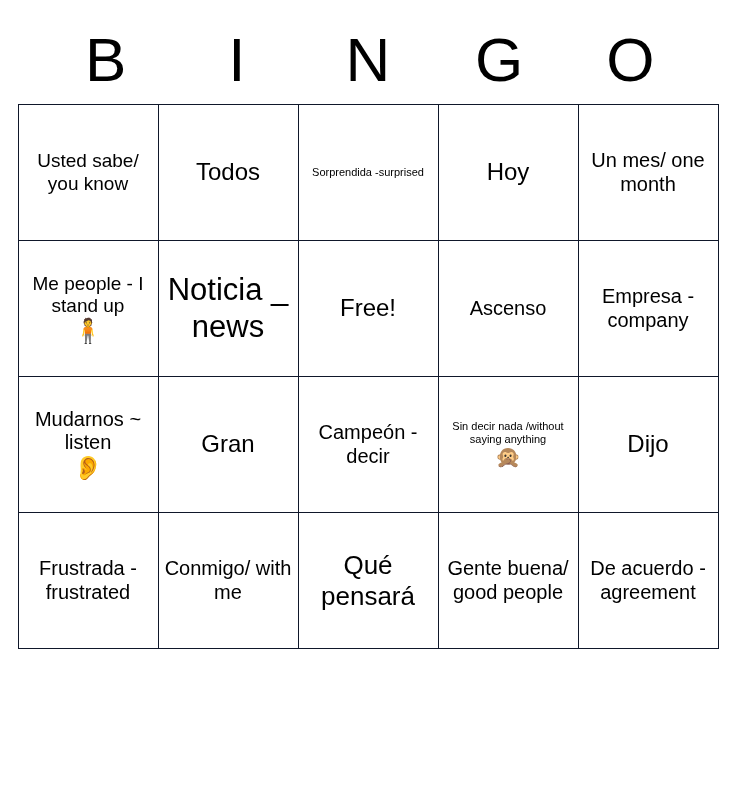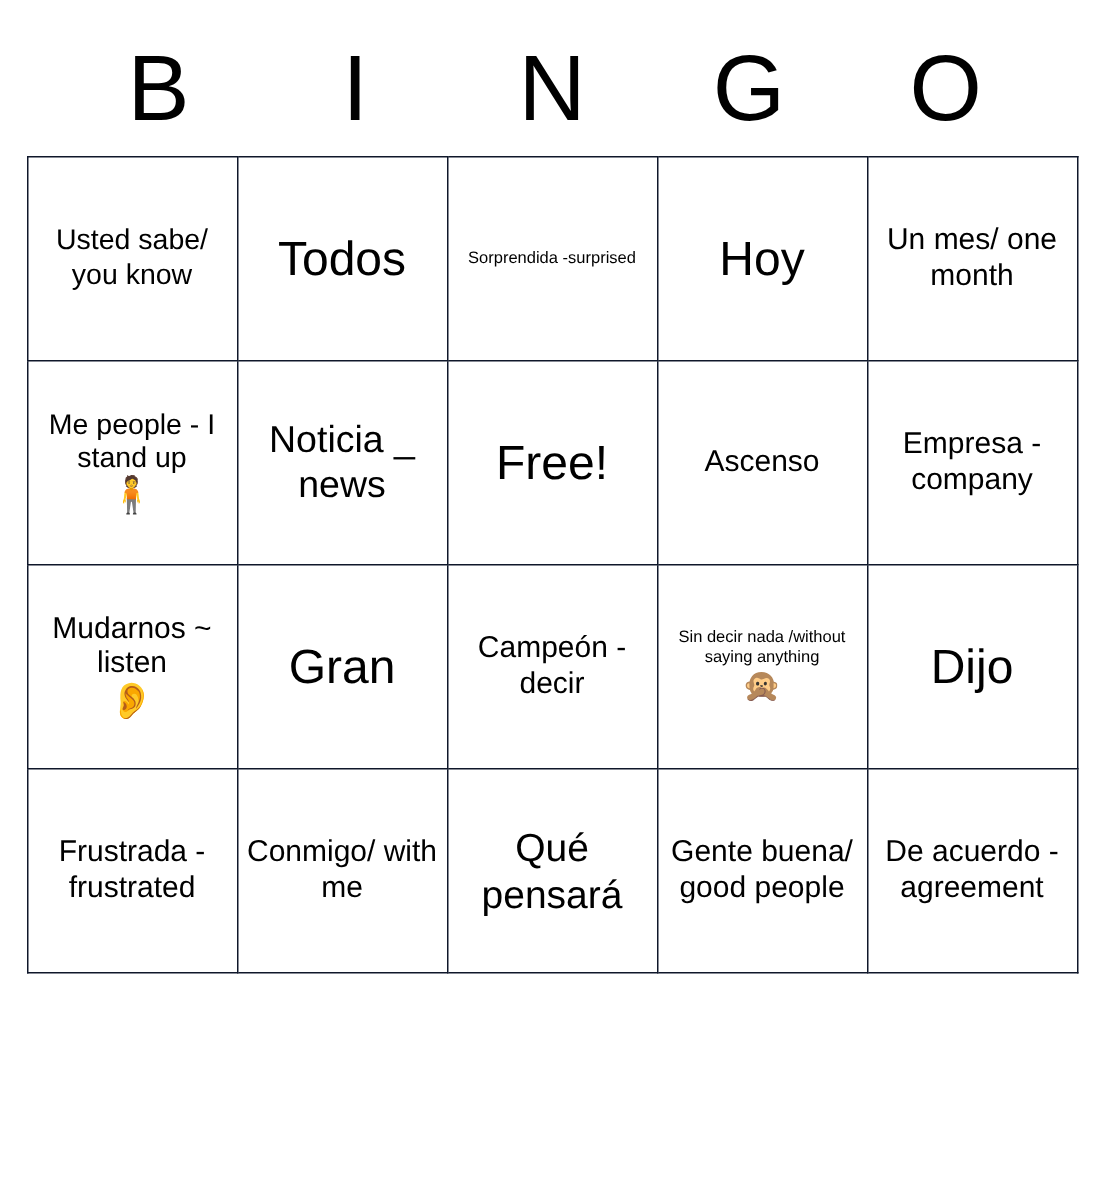--- a/index.html
+++ b/index.html
@@ -55,22 +55,22 @@
   .cell-text {
     display: block;
     line-height: 1.18;
     word-wrap: break-word;
   }
   
   .fs-xs { font-size: 11px; }
   .fs-s  { font-size: 19px; }
   .fs-m  { font-size: 20px; }
   .fs-l  { font-size: 26px; }
-  .fs-xl { font-size: 25px; }
-  .fs-xxl{ font-size: 32px; text-align: center; }
+  .fs-xl { font-size: 31px; }
+  .fs-xxl{ font-size: 24px; text-align: center; }
   .emoji {
     display: block;
     font-size: 24px;
     line-height: 1.1;
   }
   .inline-emoji { font-size: 21px; }
 </style>
 </head>
 <body>
 

